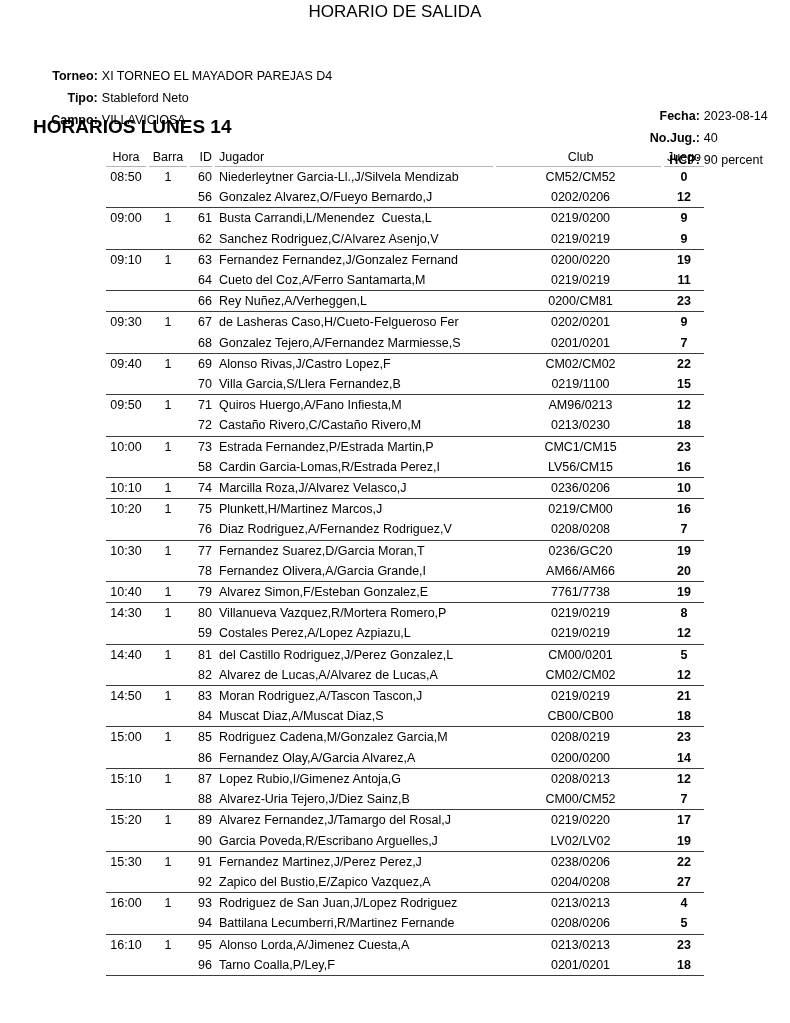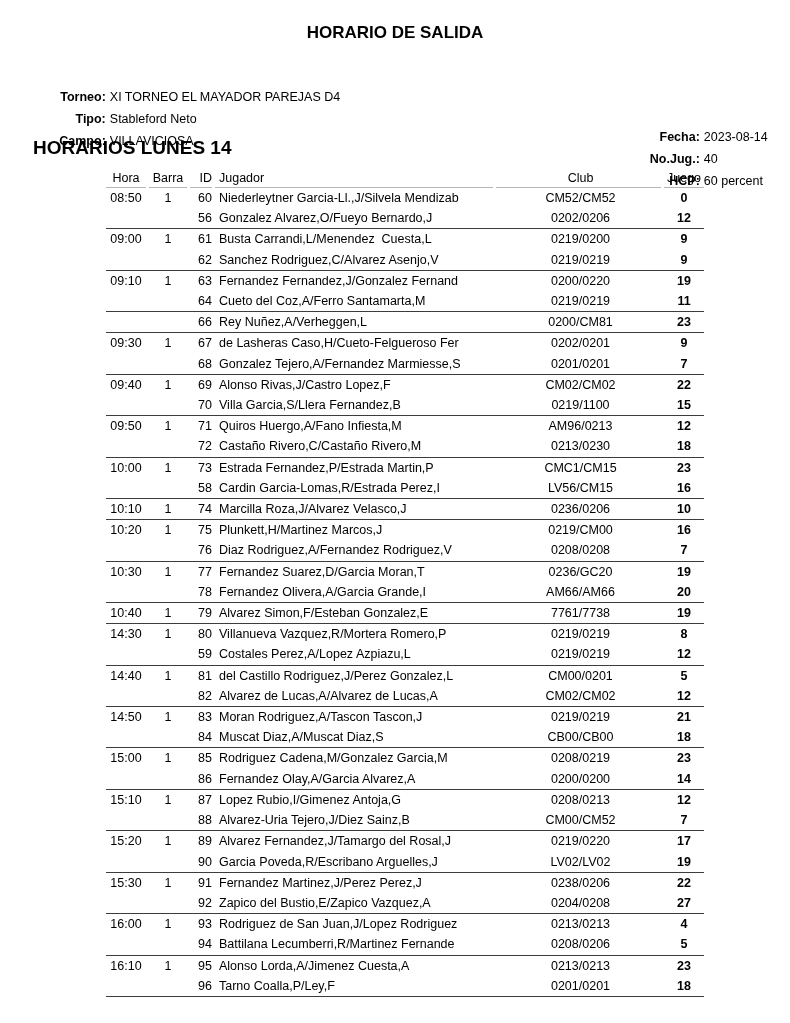--- a/index.html
+++ b/index.html
@@ -6,33 +6,33 @@
   .page {
     position: relative;
     width: 790px;
     height: 1023px;
     background: #ffffff;
     color: #000;
     font-family: "Liberation Sans", sans-serif;
     overflow: hidden;
   }
   .title {
-    margin: 13px;
-    padding-top: 10px;
+    margin: 0;
+    padding-top: 2px;
     text-align: center;
     font-size: 17px;
-    font-weight: bold;
+    font-weight: normal;
   }
   .meta {
     position: relative;
     height: 66px;
     margin-top: 21px;
     font-size: 12.5px;
   }
-  .meta-left { position: absolute; left: 16px; top: 0; }
+  .meta-left { position: absolute; left: 8px; top: 0; }
   .meta-right { position: absolute; left: 588px; top: 0; }
   .meta-line { height: 22px; line-height: 22px; white-space: pre; }
   .meta-label {
     display: inline-block;
     text-align: right;
     font-weight: bold;
     margin-right: 4px;
   }
   .meta-left .meta-label { width: 62px; }
   .meta-right .meta-label { width: 84px; margin-top: 40px; }
@@ -104,21 +104,21 @@
       </div>
     </div>
     <div class="meta-right">
       <div class="meta-line">
         <span class="meta-label">Fecha:</span><span class="meta-value">2023-08-14</span>
       </div>
       <div class="meta-line">
         <span class="meta-label">No.Jug.:</span><span class="meta-value">40</span>
       </div>
       <div class="meta-line">
-        <span class="meta-label">HCP:</span><span class="meta-value">60 percent</span>
+        <span class="meta-label">HCP:</span><span class="meta-value">90 percent</span>
       </div>
     </div>
   </div>
 
   <div class="section-heading">HORARIOS LUNES 14</div>
 
   <div class="table-wrap">
     <table class="schedule">
       <colgroup>
         <col style="width:40px">

